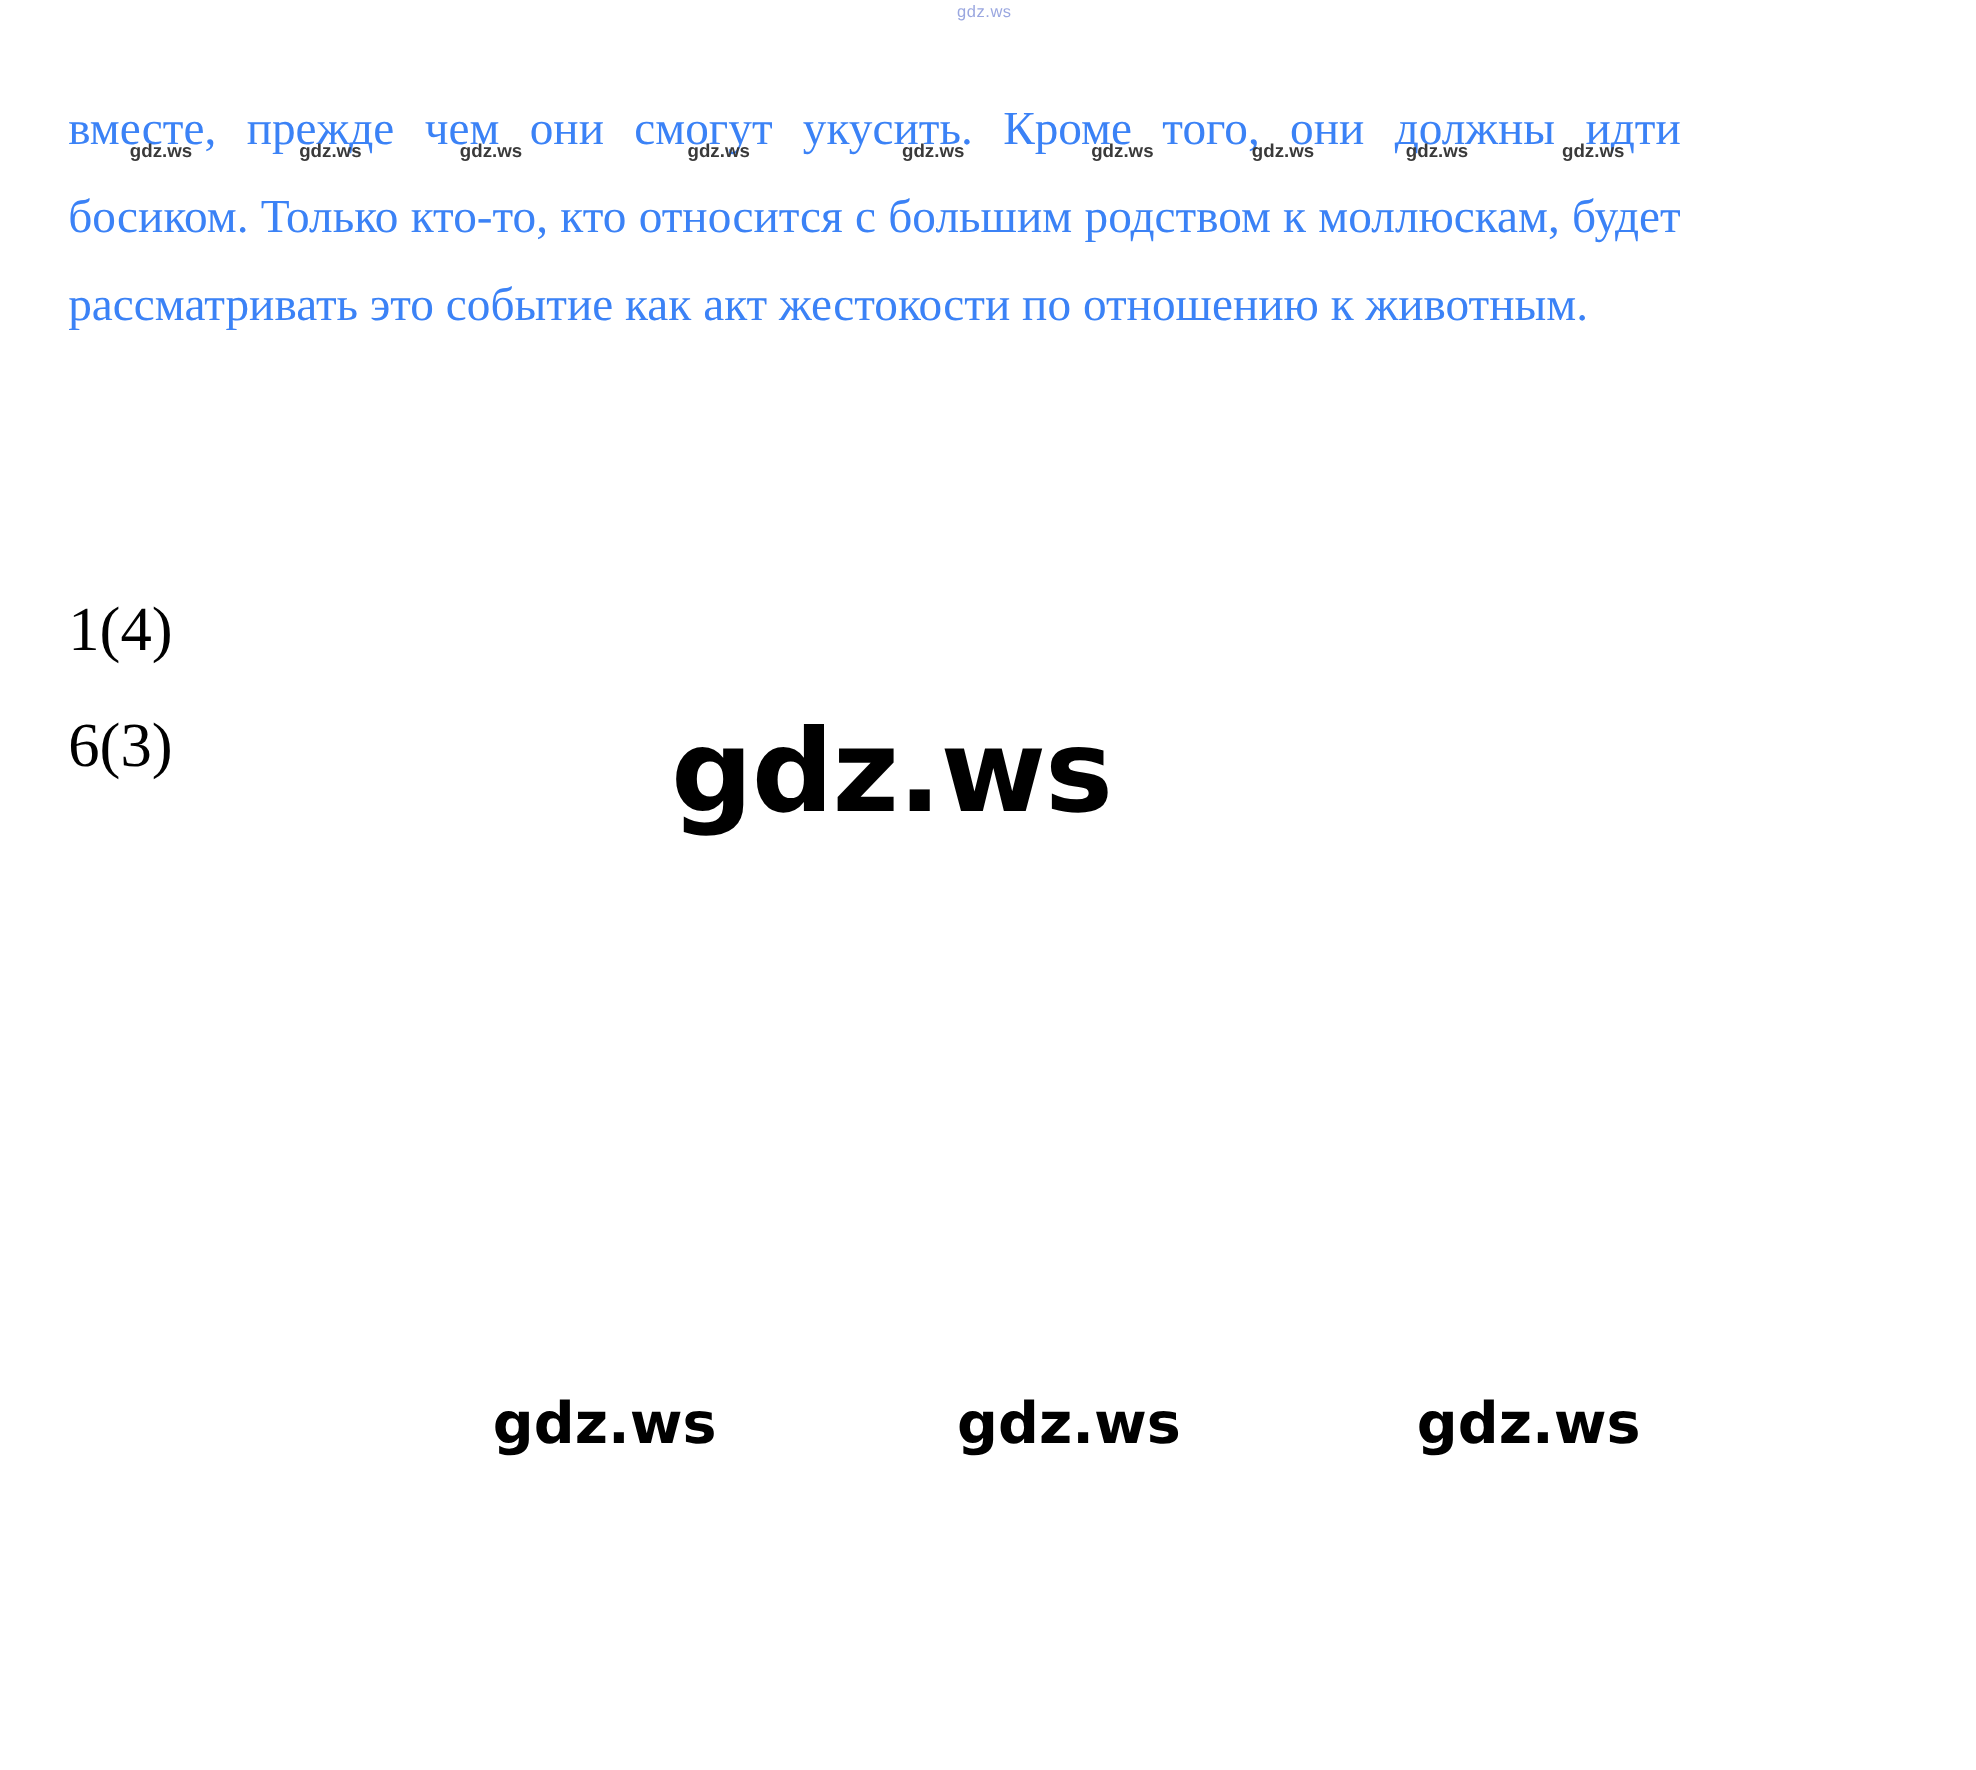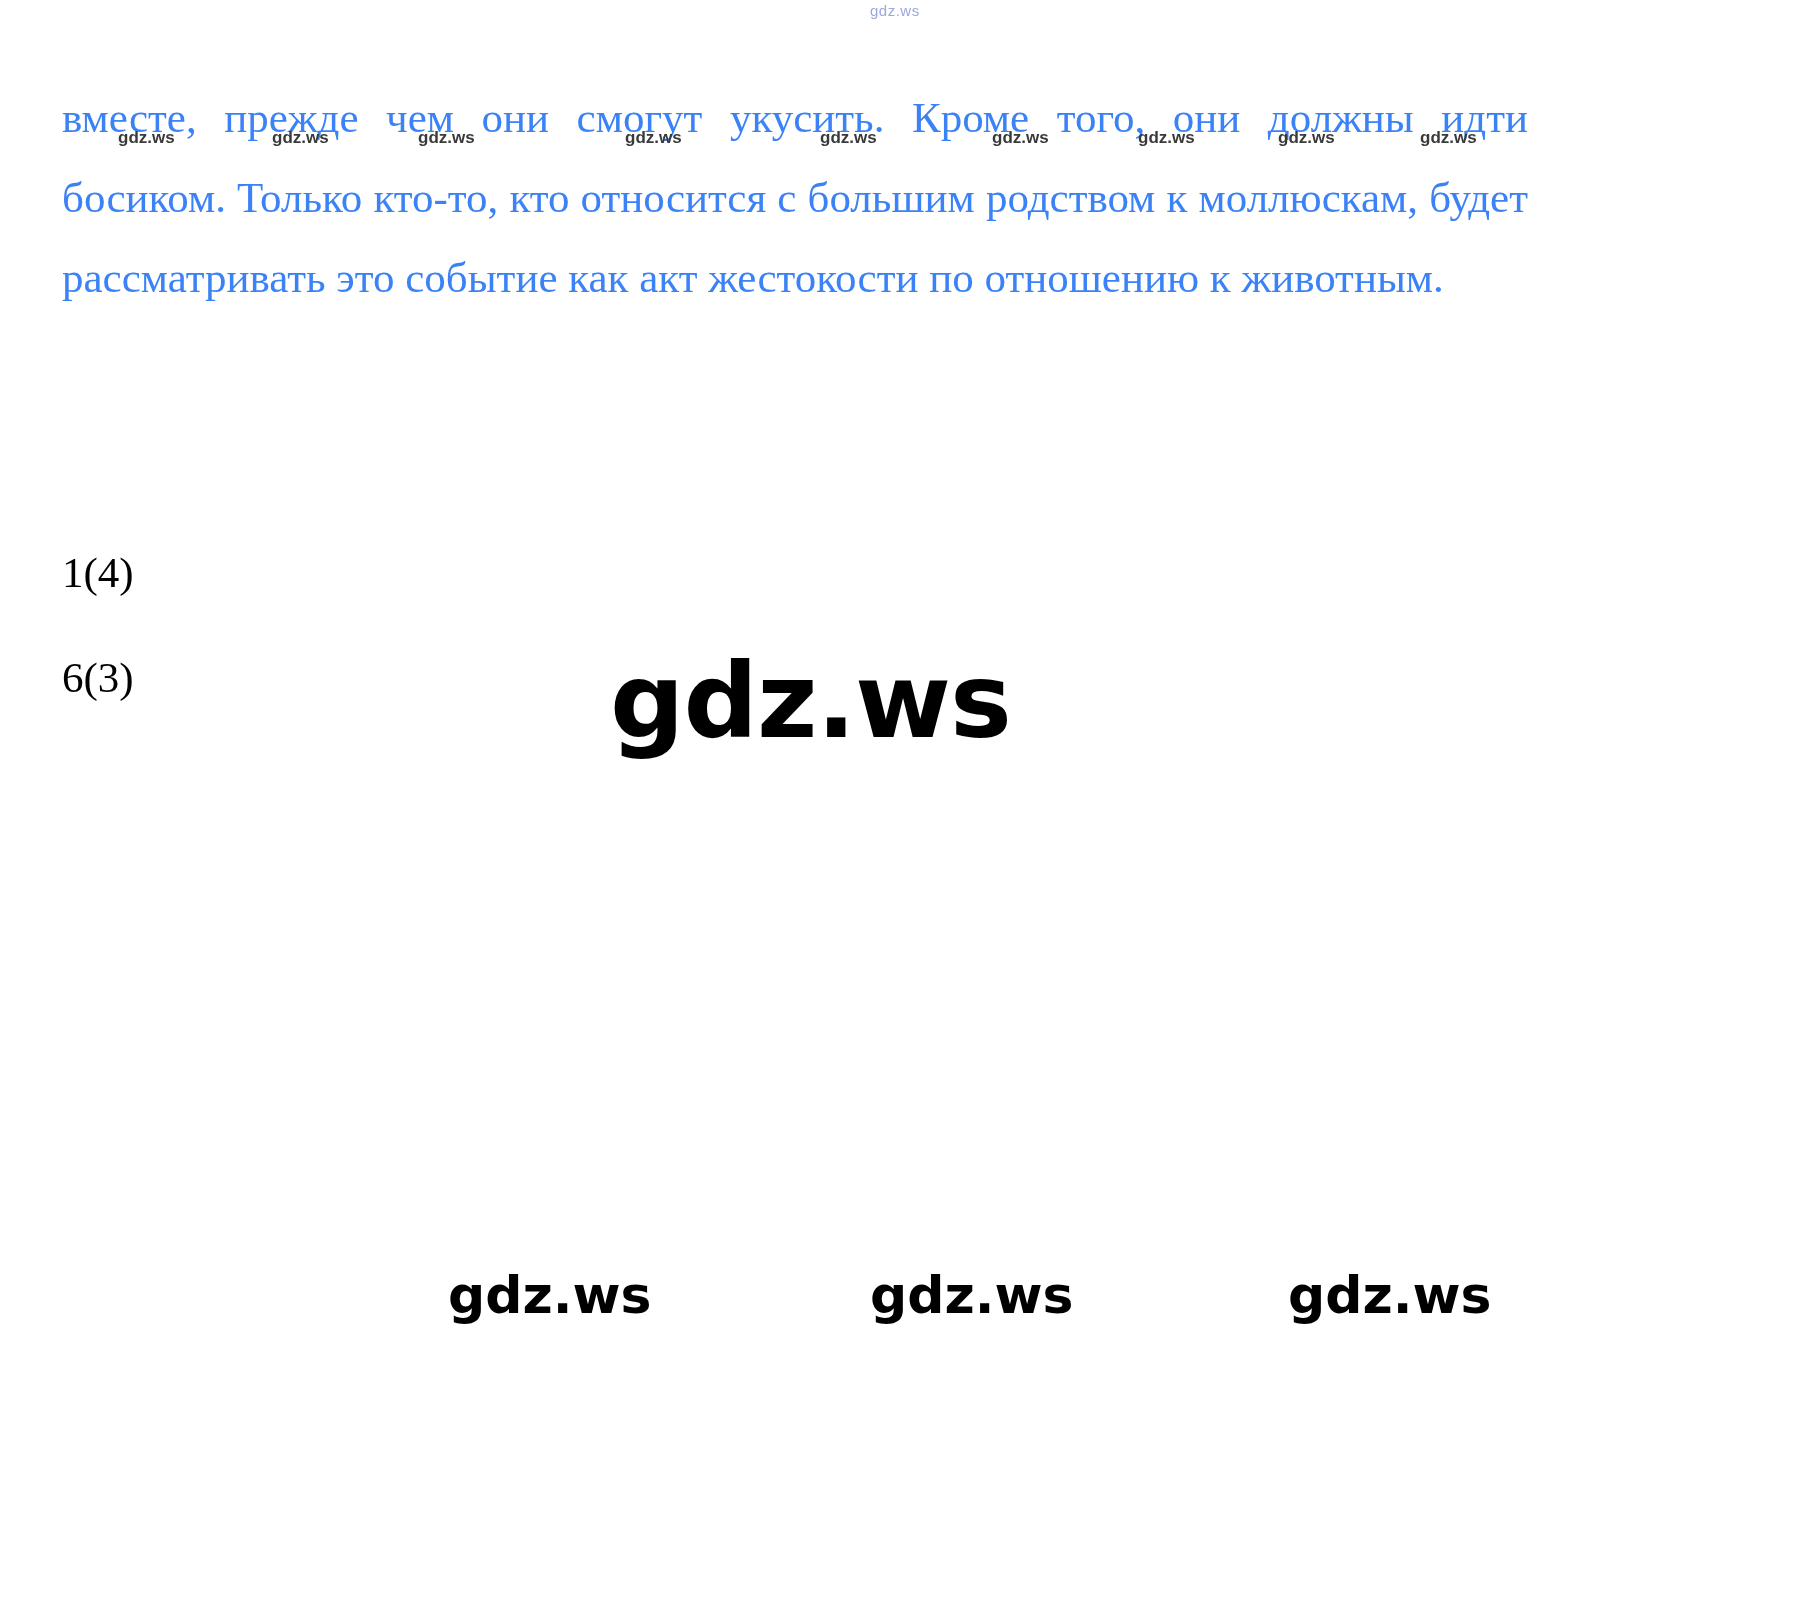--- a/index.html
+++ b/index.html
@@ -65,21 +65,21 @@
   
   .answers {
     position: absolute;
     left: 62px;
     top: 520px;
     width: 260px;
     z-index: 3;
   }
   .answer-item {
     font-family: "Liberation Serif", serif;
-    font-size: 43px;
+    font-size: 57px;
     line-height: 105px;
     color: #000;
   }
 
   
   .wm-big {
     position: absolute;
     left: 610px;
     top: 640px;
     font-family: "DejaVu Sans", sans-serif;

